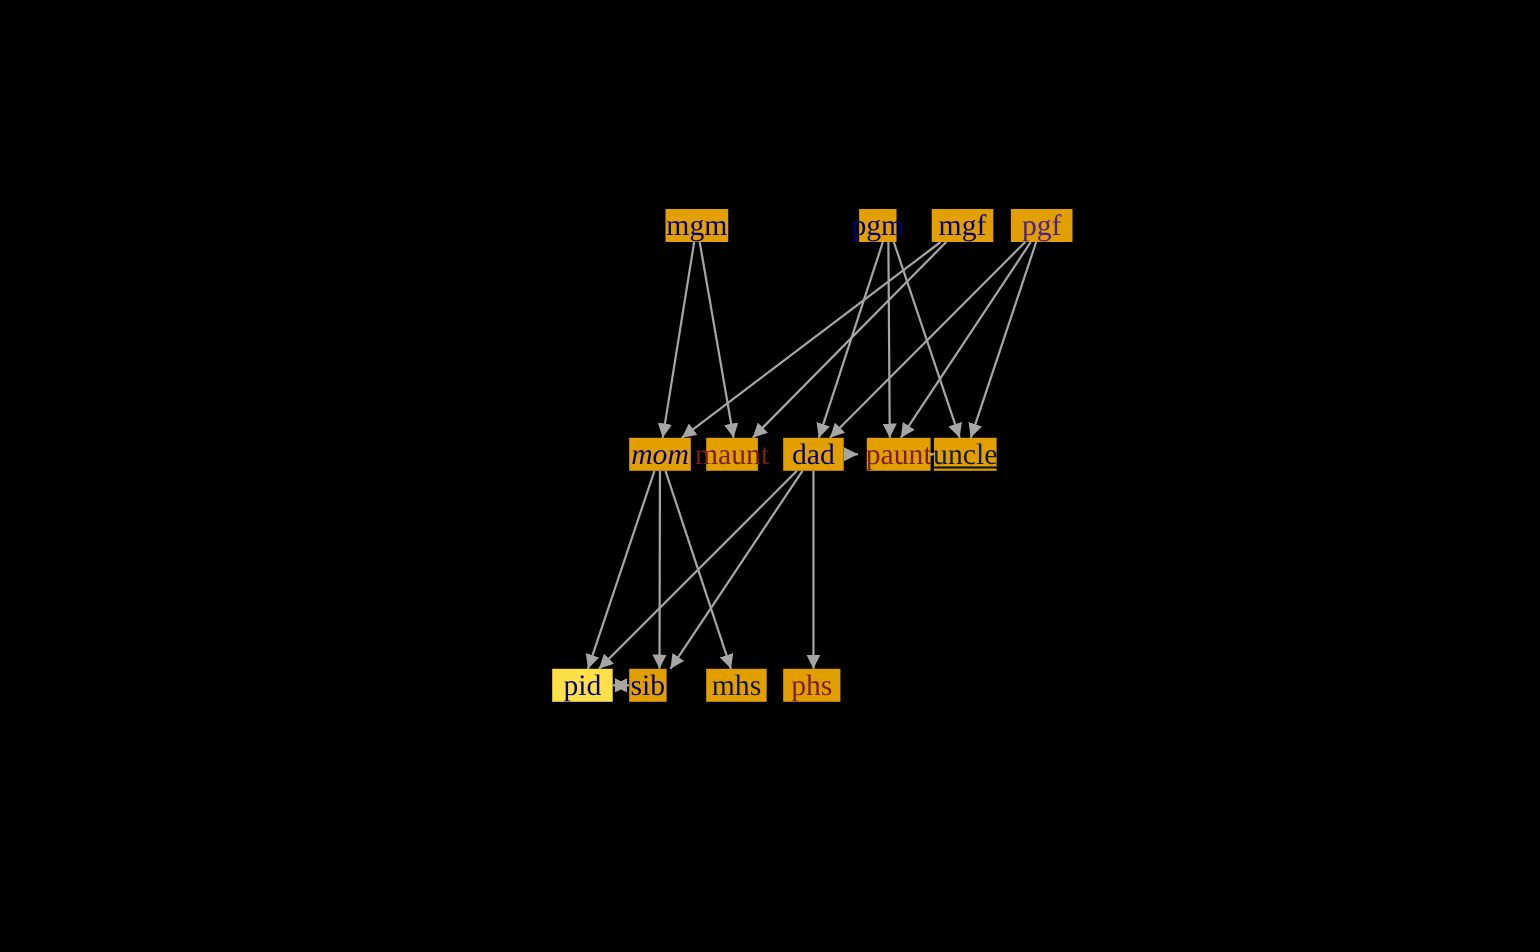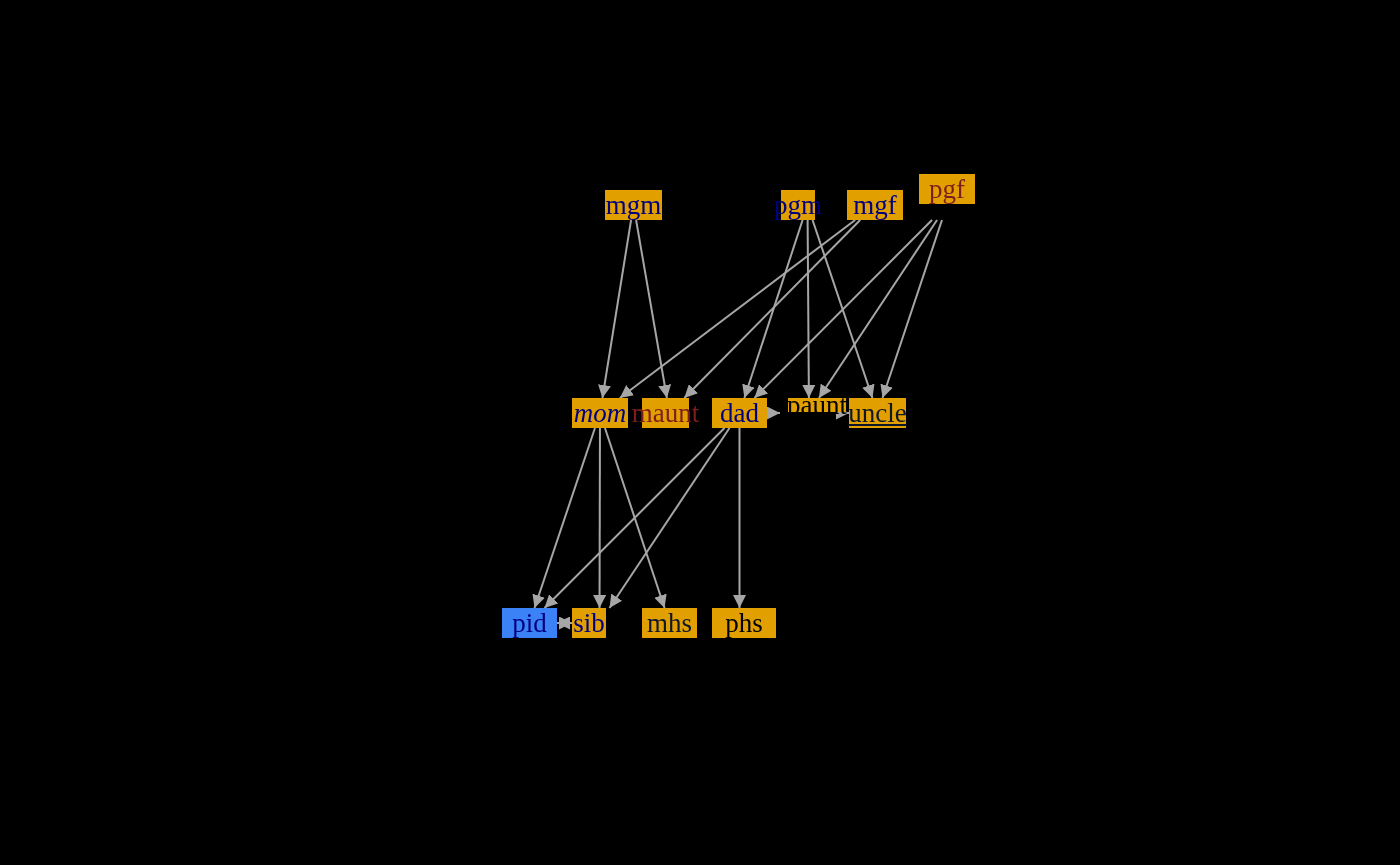--- a/index.html
+++ b/index.html
@@ -71,24 +71,24 @@
       <line x1="724.5" y1="428" x2="544.5" y2="608" stroke="#A6A6A6" stroke-width="2" marker-end="url(#arrow)"></line>
       <line x1="729.5" y1="428" x2="609.5" y2="608" stroke="#A6A6A6" stroke-width="2" marker-end="url(#arrow)"></line>
       <line x1="739.5" y1="428" x2="739.5" y2="608" stroke="#A6A6A6" stroke-width="2" marker-end="url(#arrow)"></line>
       <line x1="557" y1="623" x2="572" y2="623" stroke="#A6A6A6" stroke-width="2" marker-end="url(#arrow)" marker-start="url(#arrow)"></line>
     </svg>
   <div class="nodes-layer">
 
   <div class="node" style="left: 605px; top: 190px; width: 57px; height: 30px; background: rgb(226, 160, 0); color: rgb(0, 0, 128);">mgm</div>
       <div class="node" style="left: 781px; top: 190px; width: 34px; height: 30px; background: rgb(226, 160, 0); color: rgb(0, 0, 128);">pgm</div>
       <div class="node" style="left: 847px; top: 190px; width: 56px; height: 30px; background: rgb(226, 160, 0); color: rgb(0, 0, 128);">mgf</div>
-      <div class="node" style="left: 919px; top: 174px; width: 56px; height: 30px; background: rgb(226, 160, 0); color: #7f1d1d; font-family: Liberation Serif, serif;">pgf</div>
+      <div class="node" style="left: 919px; top: 190px; width: 56px; height: 30px; background: rgb(226, 160, 0); color: #4c1d95; font-family: Liberation Serif, serif;">pgf</div>
       <div class="node" style="left: 572px; top: 398px; width: 56px; height: 30px; background: rgb(226, 160, 0); color: rgb(0, 0, 128); font-style: italic;">mom</div>
       <div class="node" style="left: 642px; top: 398px; width: 47px; height: 30px; background: rgb(226, 160, 0); color: #7f1d1d;">maunt</div>
       <div class="node" style="left: 712px; top: 398px; width: 55px; height: 30px; background: rgb(226, 160, 0); color: rgb(0, 0, 128);">dad</div>
-      <div class="node" style="left: 788px; top: 398px; width: 58px; height: 14px; background: rgb(226, 160, 0); color: #000000;">paunt</div>
+      <div class="node" style="left: 788px; top: 398px; width: 58px; height: 30px; background: rgb(226, 160, 0); color: #7f1d1d;">paunt</div>
       <div class="node" style="left: 849px; top: 398px; width: 57px; height: 30px; background: rgb(226, 160, 0); color: #0f172a; text-decoration: underline;">uncle</div>
-      <div class="node" style="left: 502px; top: 608px; width: 55px; height: 30px; background: #3b82f6; color: rgb(0, 0, 128);">pid</div>
+      <div class="node" style="left: 502px; top: 608px; width: 55px; height: 30px; background: #fde047; color: rgb(0, 0, 128);">pid</div>
       <div class="node" style="left: 572px; top: 608px; width: 34px; height: 30px; background: rgb(226, 160, 0); color: rgb(0, 0, 128);">sib</div>
       <div class="node" style="left: 642px; top: 608px; width: 55px; height: 30px; background: rgb(226, 160, 0); color: #0f172a;">mhs</div>
-      <div class="node" style="left: 712px; top: 608px; width: 64px; height: 30px; background: rgb(226, 160, 0); color: #000000;">phs</div>
+      <div class="node" style="left: 712px; top: 608px; width: 52px; height: 30px; background: rgb(226, 160, 0); color: #7f1d1d;">phs</div>
     </div>
 </div>
 
 </body></html>

